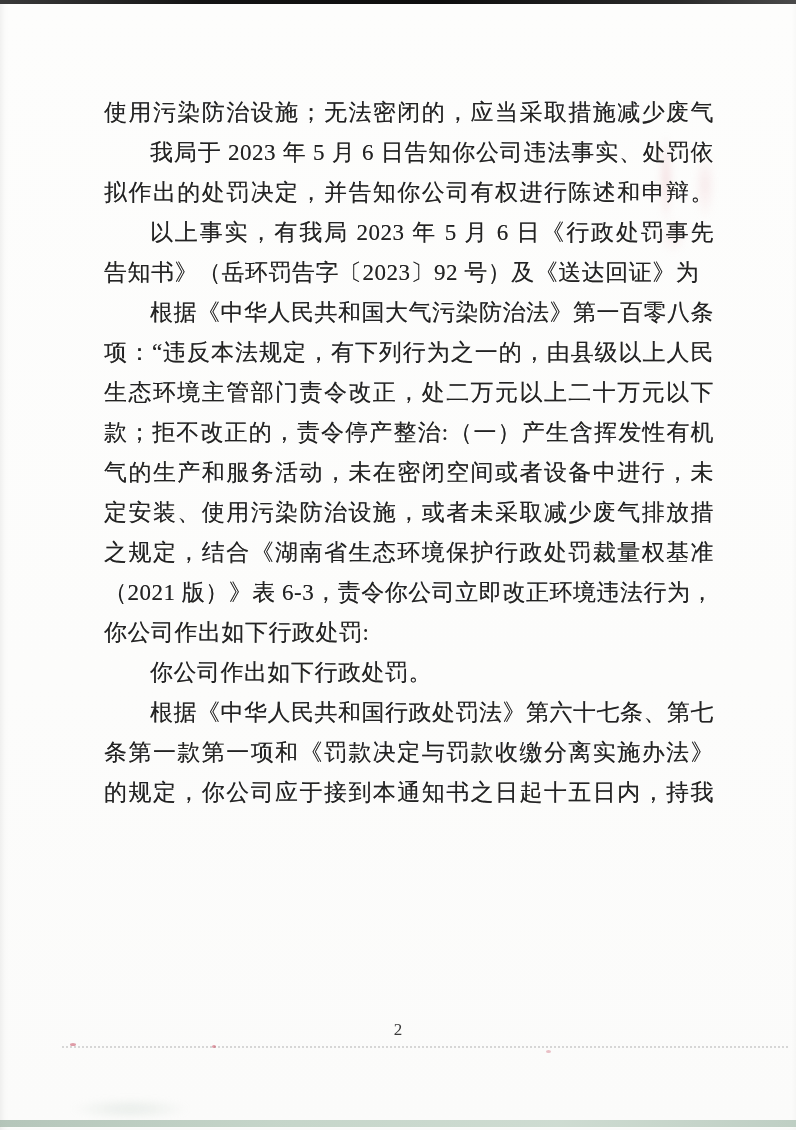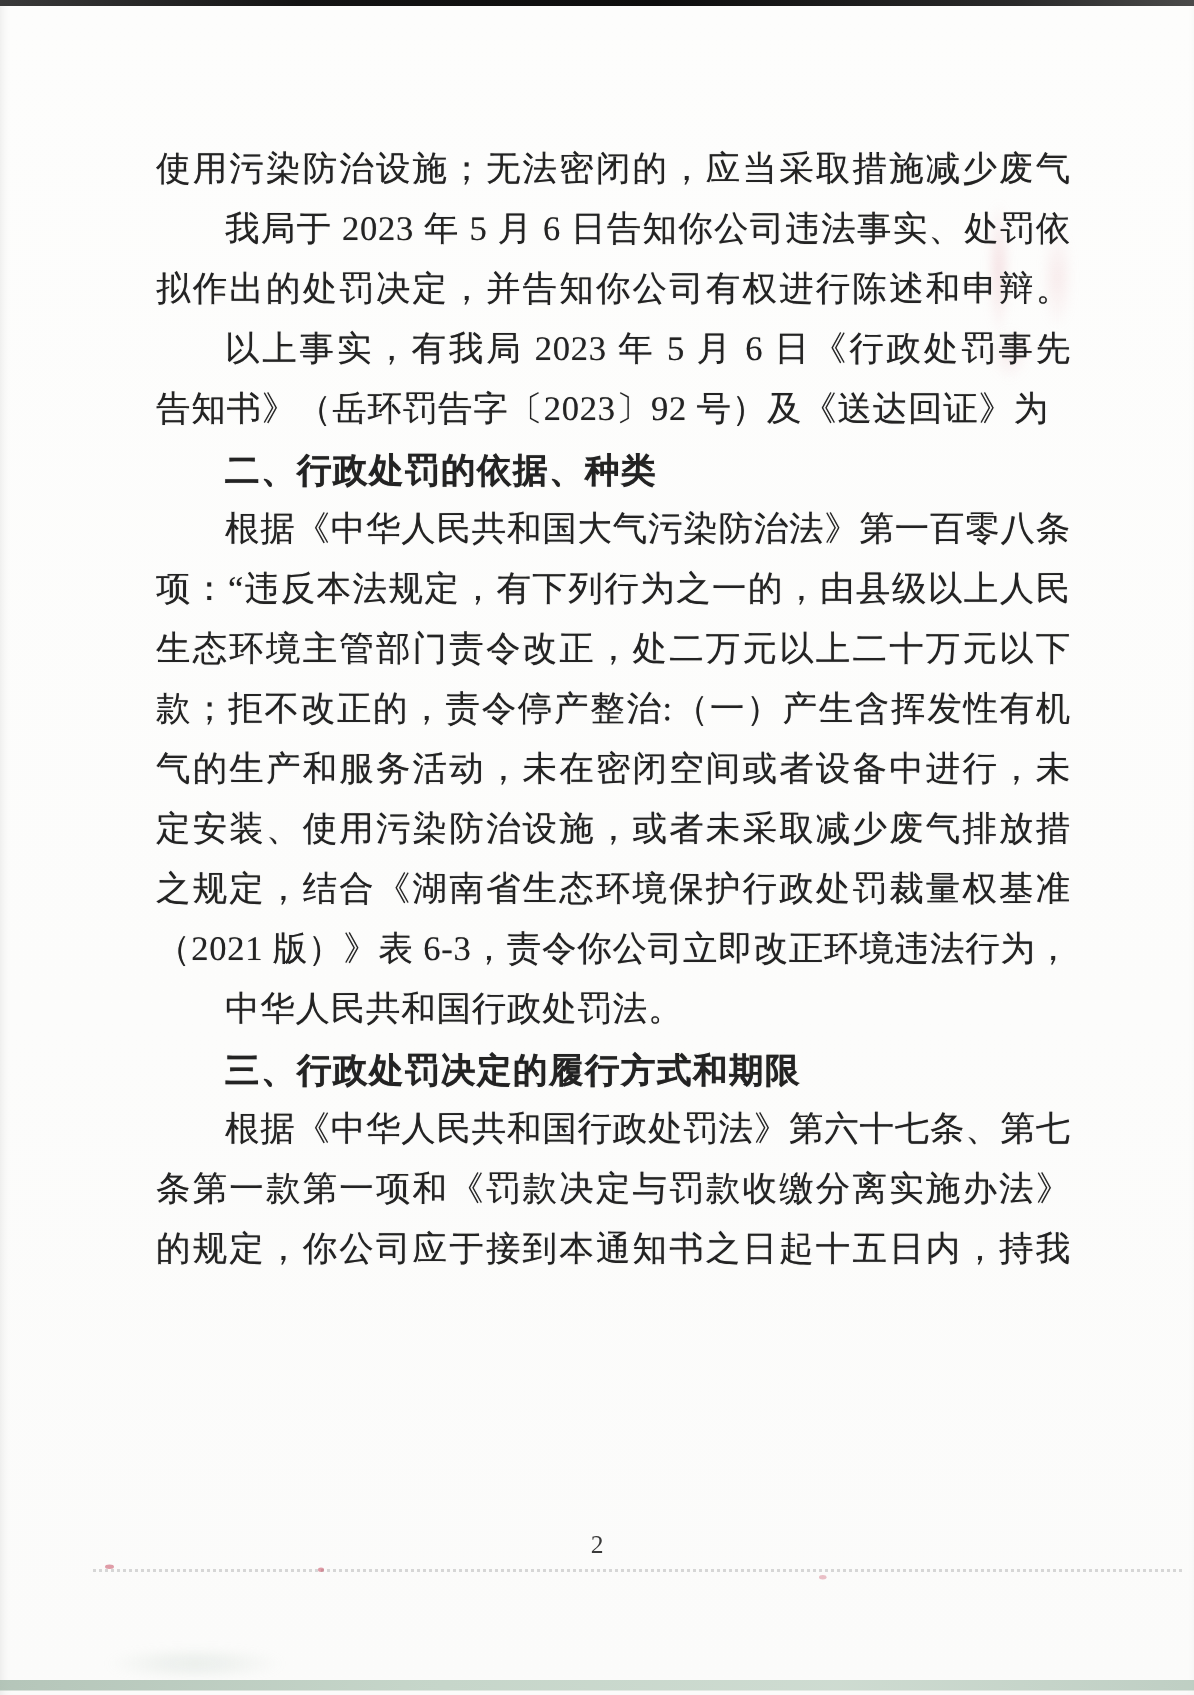--- a/index.html
+++ b/index.html
@@ -116,31 +116,30 @@
   <div class="stain p2"></div>
   <div class="stain p3"></div>
   <div class="stain g1"></div>
 
   <div class="textblock">
       <div class="line fill">使用污染防治设施；无法密闭的，应当采取措施减少废气排放。”</div>
       <div class="line indent fill">我局于 2023 年 5 月 6 日告知你公司违法事实、处罚依据和</div>
       <div class="line fill">拟作出的处罚决定，并告知你公司有权进行陈述和申辩。你公司</div>
       <div class="line indent fill">以上事实，有我局 2023 年 5 月 6 日《行政处罚事先（听证）</div>
       <div class="line">告知书》（岳环罚告字〔2023〕92 号）及《送达回证》为证。</div>
-      <div class="line indent bold">二、行政处罚的依据、种类</div>
       <div class="line indent fill">根据《中华人民共和国大气污染防治法》第一百零八条第一</div>
       <div class="line fill">项：“违反本法规定，有下列行为之一的，由县级以上人民政府</div>
       <div class="line fill">生态环境主管部门责令改正，处二万元以上二十万元以下的罚</div>
       <div class="line fill">款；拒不改正的，责令停产整治:（一）产生含挥发性有机物废</div>
       <div class="line fill">气的生产和服务活动，未在密闭空间或者设备中进行，未按照规</div>
       <div class="line fill">定安装、使用污染防治设施，或者未采取减少废气排放措施的；”</div>
       <div class="line fill">之规定，结合《湖南省生态环境保护行政处罚裁量权基准规定</div>
       <div class="line fill">（2021 版）》表 6-3，责令你公司立即改正环境违法行为，并对</div>
-      <div class="line indent">中华人民共和国行政处罚法。</div>
-      <div class="line indent bold">三、行政处罚决定的履行方式和期限</div>
+      <div class="line">你公司作出如下行政处罚:</div>
+      <div class="line indent">你公司作出如下行政处罚。</div>
       <div class="line indent fill">根据《中华人民共和国行政处罚法》第六十七条、第七十二</div>
       <div class="line fill">条第一款第一项和《罚款决定与罚款收缴分离实施办法》第七条</div>
       <div class="line fill">的规定，你公司应于接到本通知书之日起十五日内，持我局出具</div>
     </div>
 
   <div class="artifact-line"></div>
   <div class="speck s1"></div>
   <div class="speck s2"></div>
   <div class="speck s3"></div>
 

